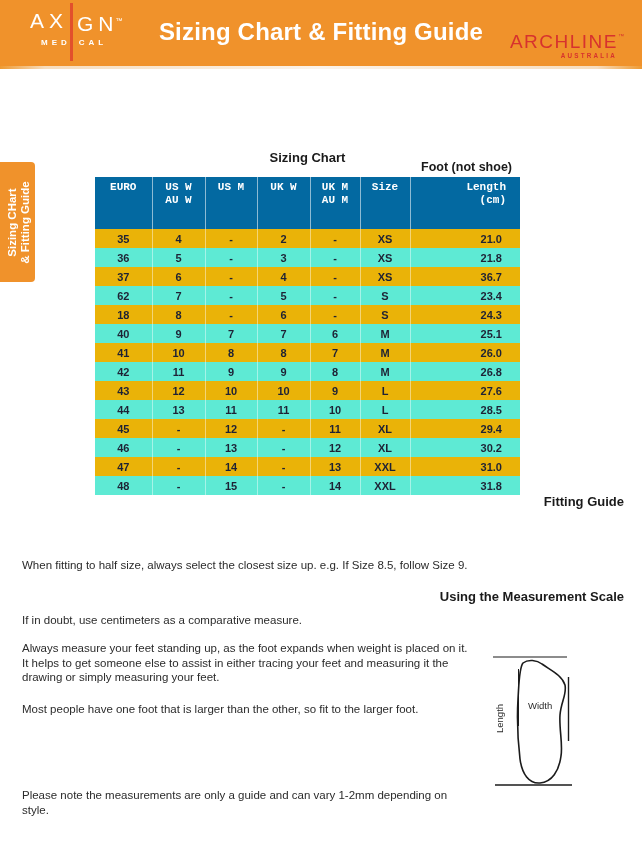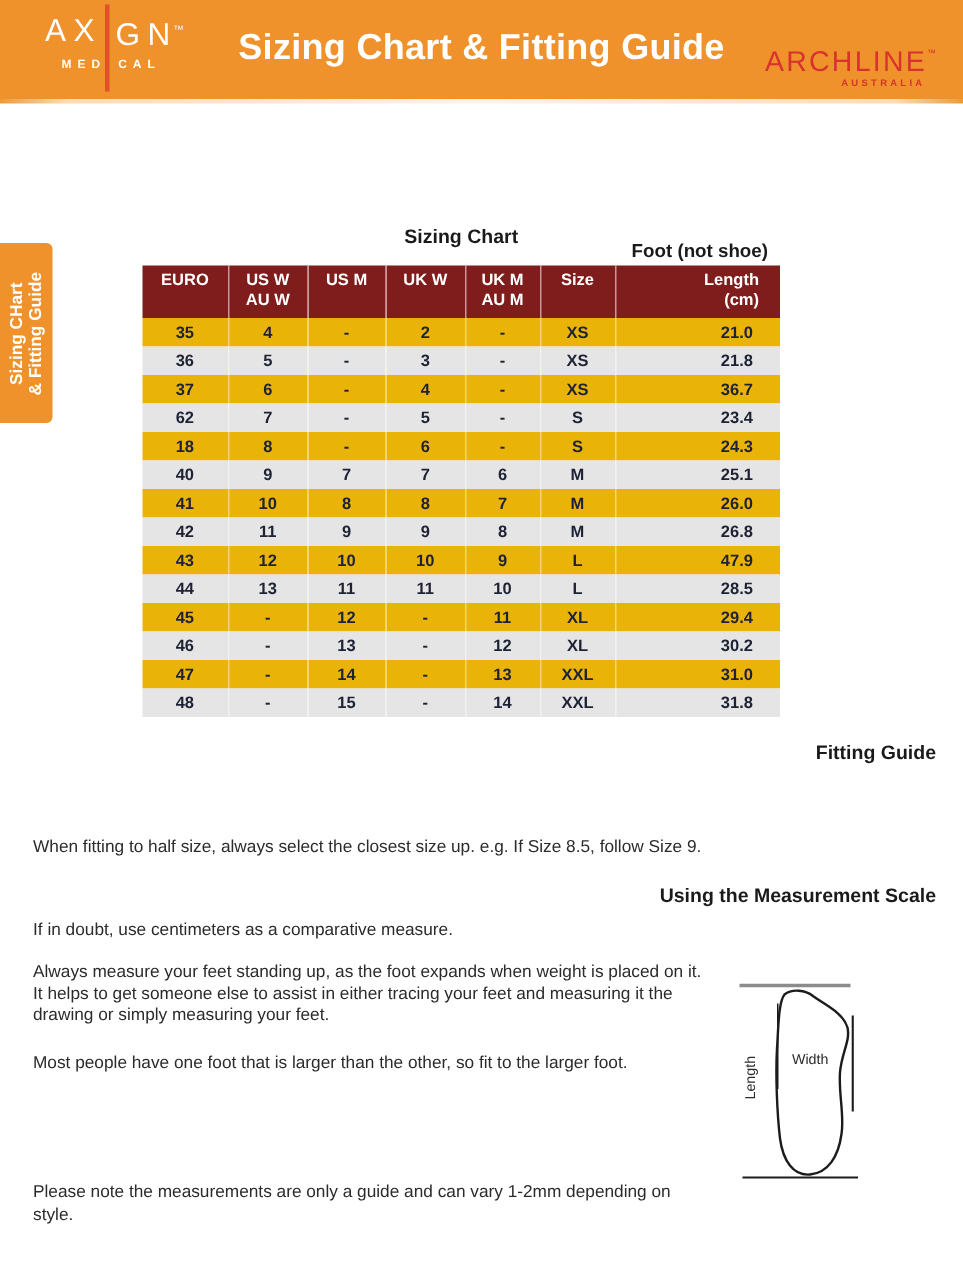--- a/index.html
+++ b/index.html
@@ -35,30 +35,30 @@
              transform:rotate(-90deg);display:flex;flex-direction:column;justify-content:center;
              text-align:center;color:#ffffff;font-weight:700;font-size:11.5px;line-height:13px;}
 
   
   .chart-title{position:absolute;left:95px;top:150px;width:425px;text-align:center;
                font-size:13px;font-weight:700;color:#1a1a1a;}
   .foot-note{position:absolute;left:95px;top:160px;width:417px;text-align:right;
              font-size:12.5px;font-weight:700;color:#1a1a1a;}
   .sizing-table{position:absolute;left:95px;top:177px;width:425px;border-collapse:collapse;
                 table-layout:fixed;font-size:11px;}
-  .sizing-table th{background:#7f1d1d;color:#ffffff;font-weight:700;vertical-align:top;
-                   padding:4px 0 3px 0;line-height:13px;height:35px;box-sizing:border-box;
-                   text-align:center;border-right:1px solid rgba(255,255,255,.55);}
+  .sizing-table th{background:#0369a1;color:#ffffff;font-weight:700;vertical-align:top;
+                   padding:4px 0 3px 0;line-height:13px;height:52px;box-sizing:border-box;
+                   text-align:center;border-right:1px solid rgba(255,255,255,.55);font-family:Liberation Mono, monospace;}
   .sizing-table td{height:19px;padding:0;text-align:center;font-weight:700;color:#1E2235;
                    border-right:1px solid rgba(255,255,255,.45);}
   .sizing-table th:last-child,.sizing-table td:last-child{border-right:none;}
   .sizing-table th.col-last{text-align:right;padding-right:14px;}
   .sizing-table td.col-last{text-align:right;padding-right:18px;}
   .row-teal td{background:#eab308;}
-  .row-lav td{background:#e5e5e5;}
+  .row-lav td{background:#5eead4;}
 
   
   .sec-head{position:absolute;left:12px;width:612px;text-align:right;font-size:13px;
             font-weight:700;color:#1a1a1a;}
   .para{position:absolute;left:22px;font-size:11.5px;line-height:14.5px;color:#2b2b2b;}
   #fg-head{top:494px;}
   #fg-p1{top:517px;width:604px;}
   #fg-p2{top:558px;width:604px;}
   #ms-head{top:589px;}
   #ms-p1{top:613px;width:600px;}
@@ -221,21 +221,21 @@
           <td>M</td>
           <td class="col-last">26.8</td>
         </tr>
         <tr class="row-teal">
           <td>43</td>
           <td>12</td>
           <td>10</td>
           <td>10</td>
           <td>9</td>
           <td>L</td>
-          <td class="col-last">47.9</td>
+          <td class="col-last">27.6</td>
         </tr>
         <tr class="row-lav">
           <td>44</td>
           <td>13</td>
           <td>11</td>
           <td>11</td>
           <td>10</td>
           <td>L</td>
           <td class="col-last">28.5</td>
         </tr>

